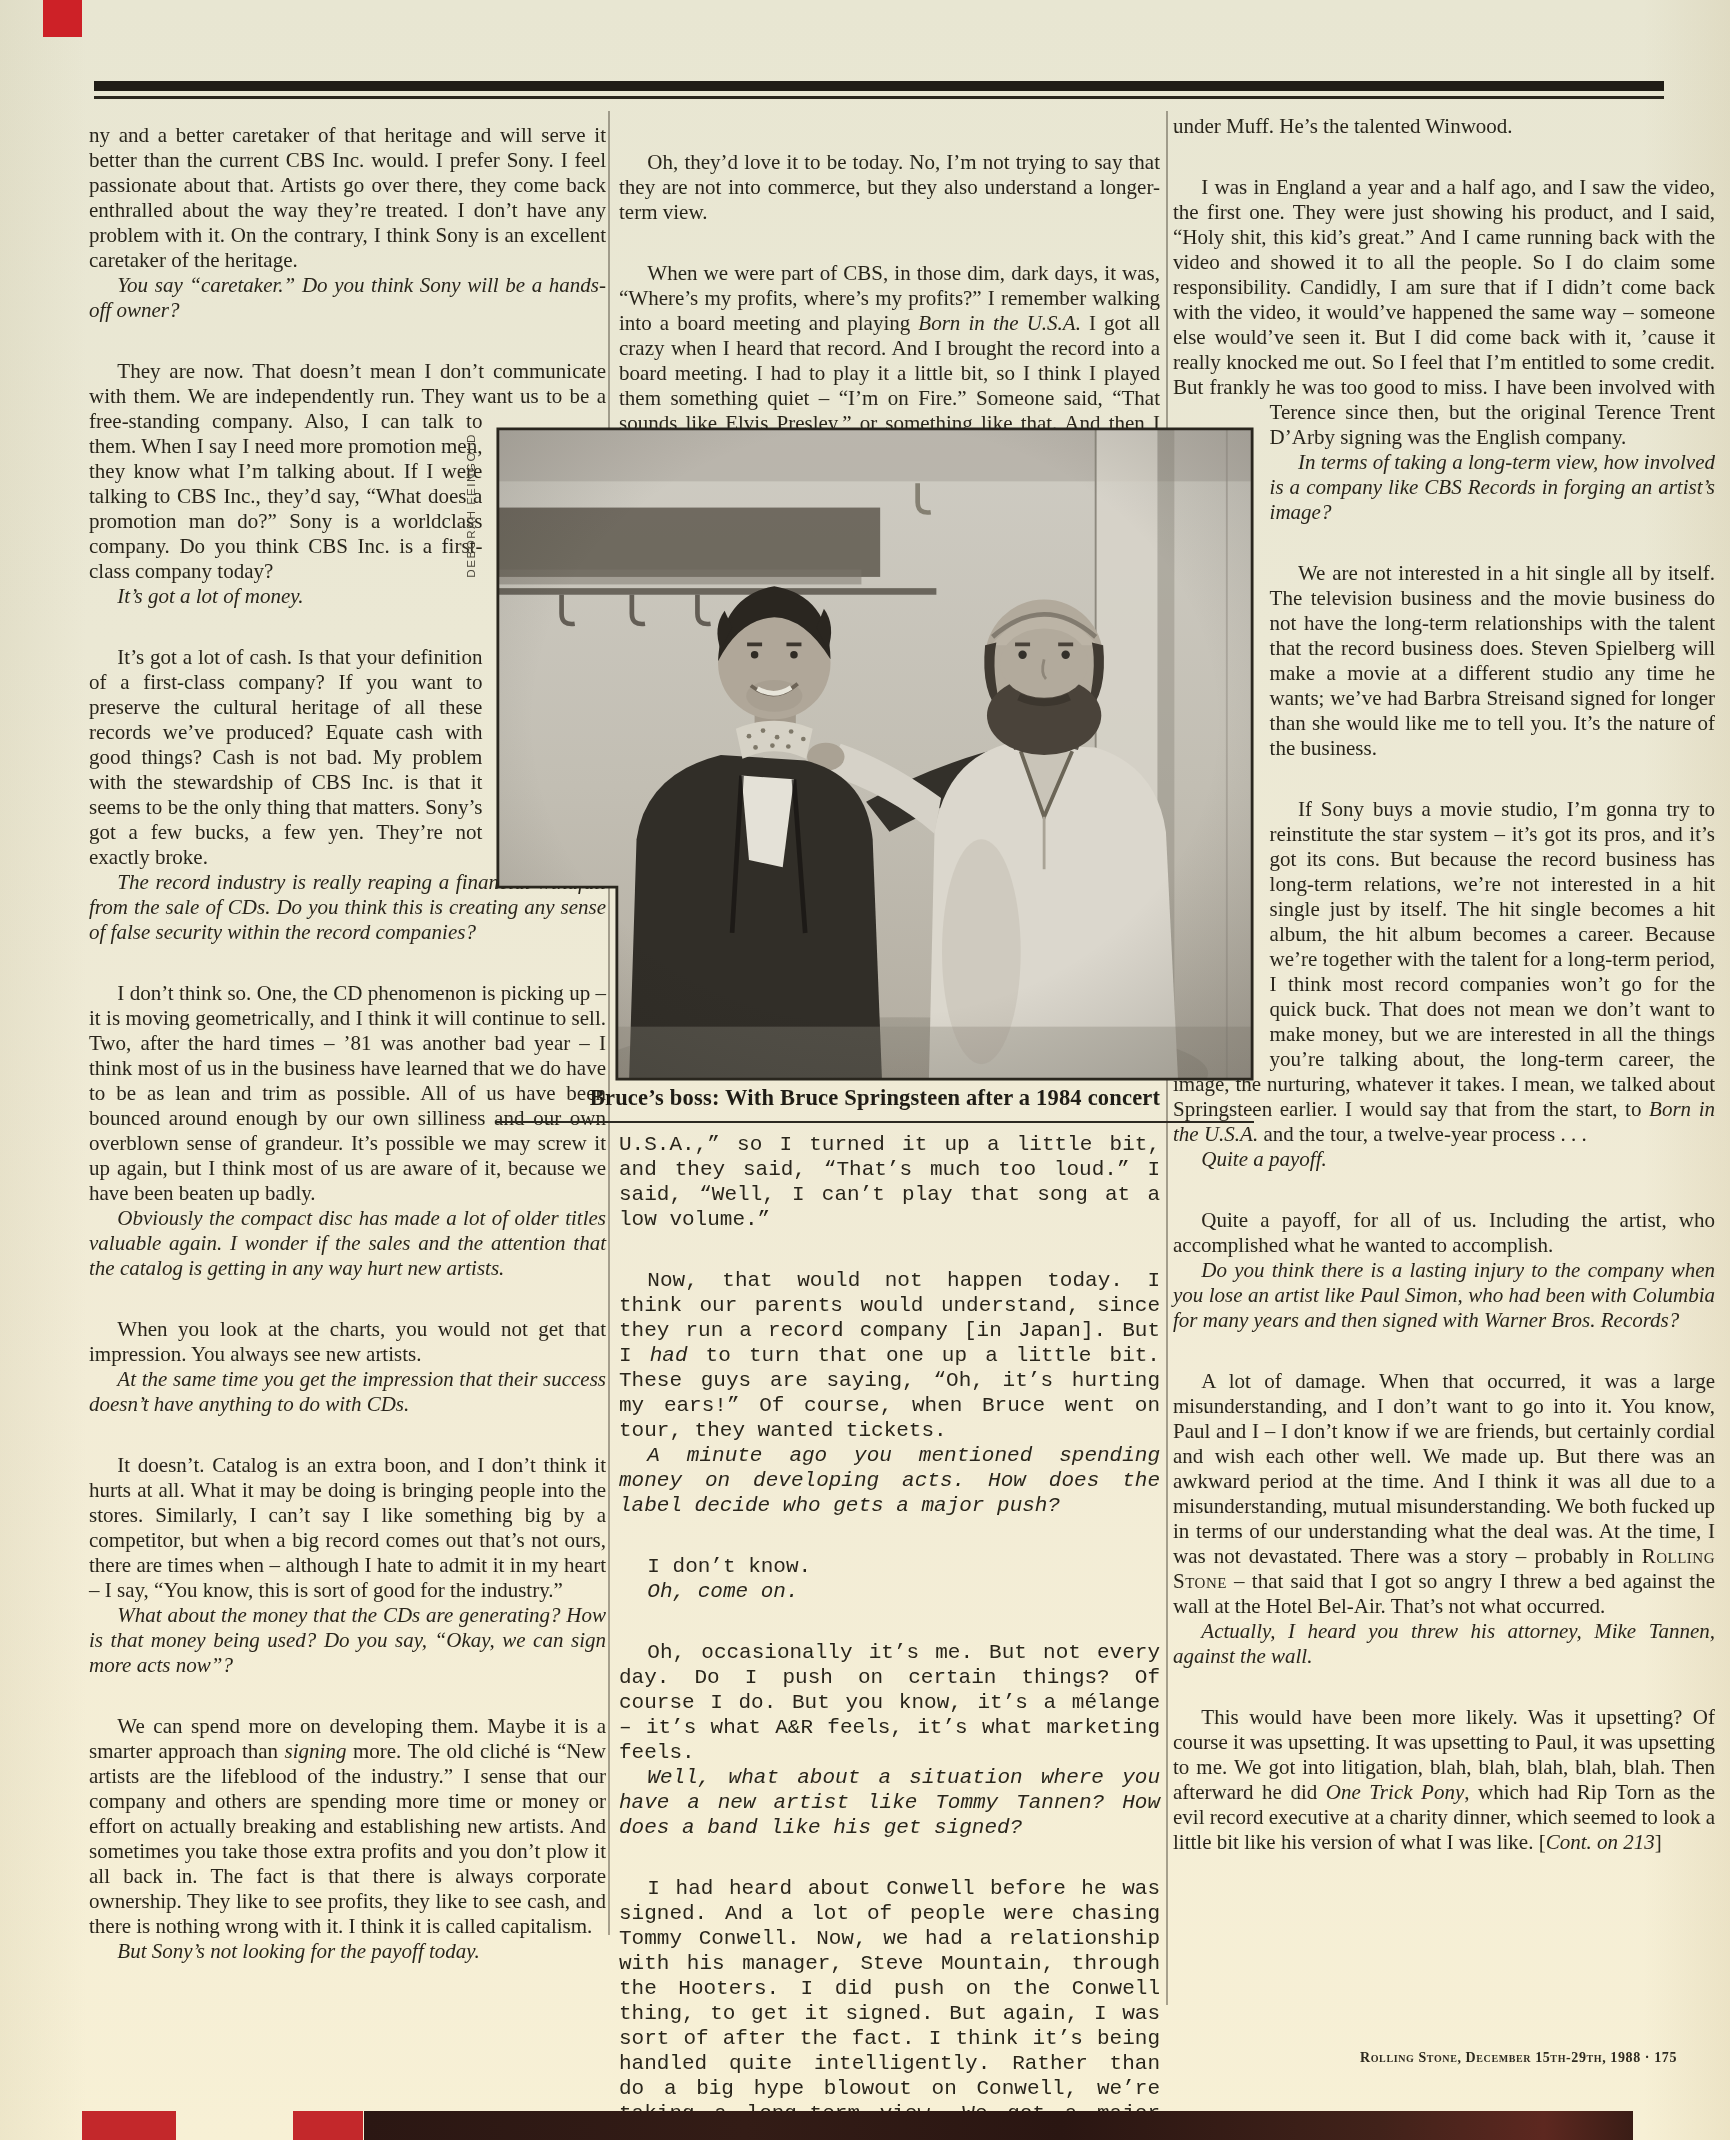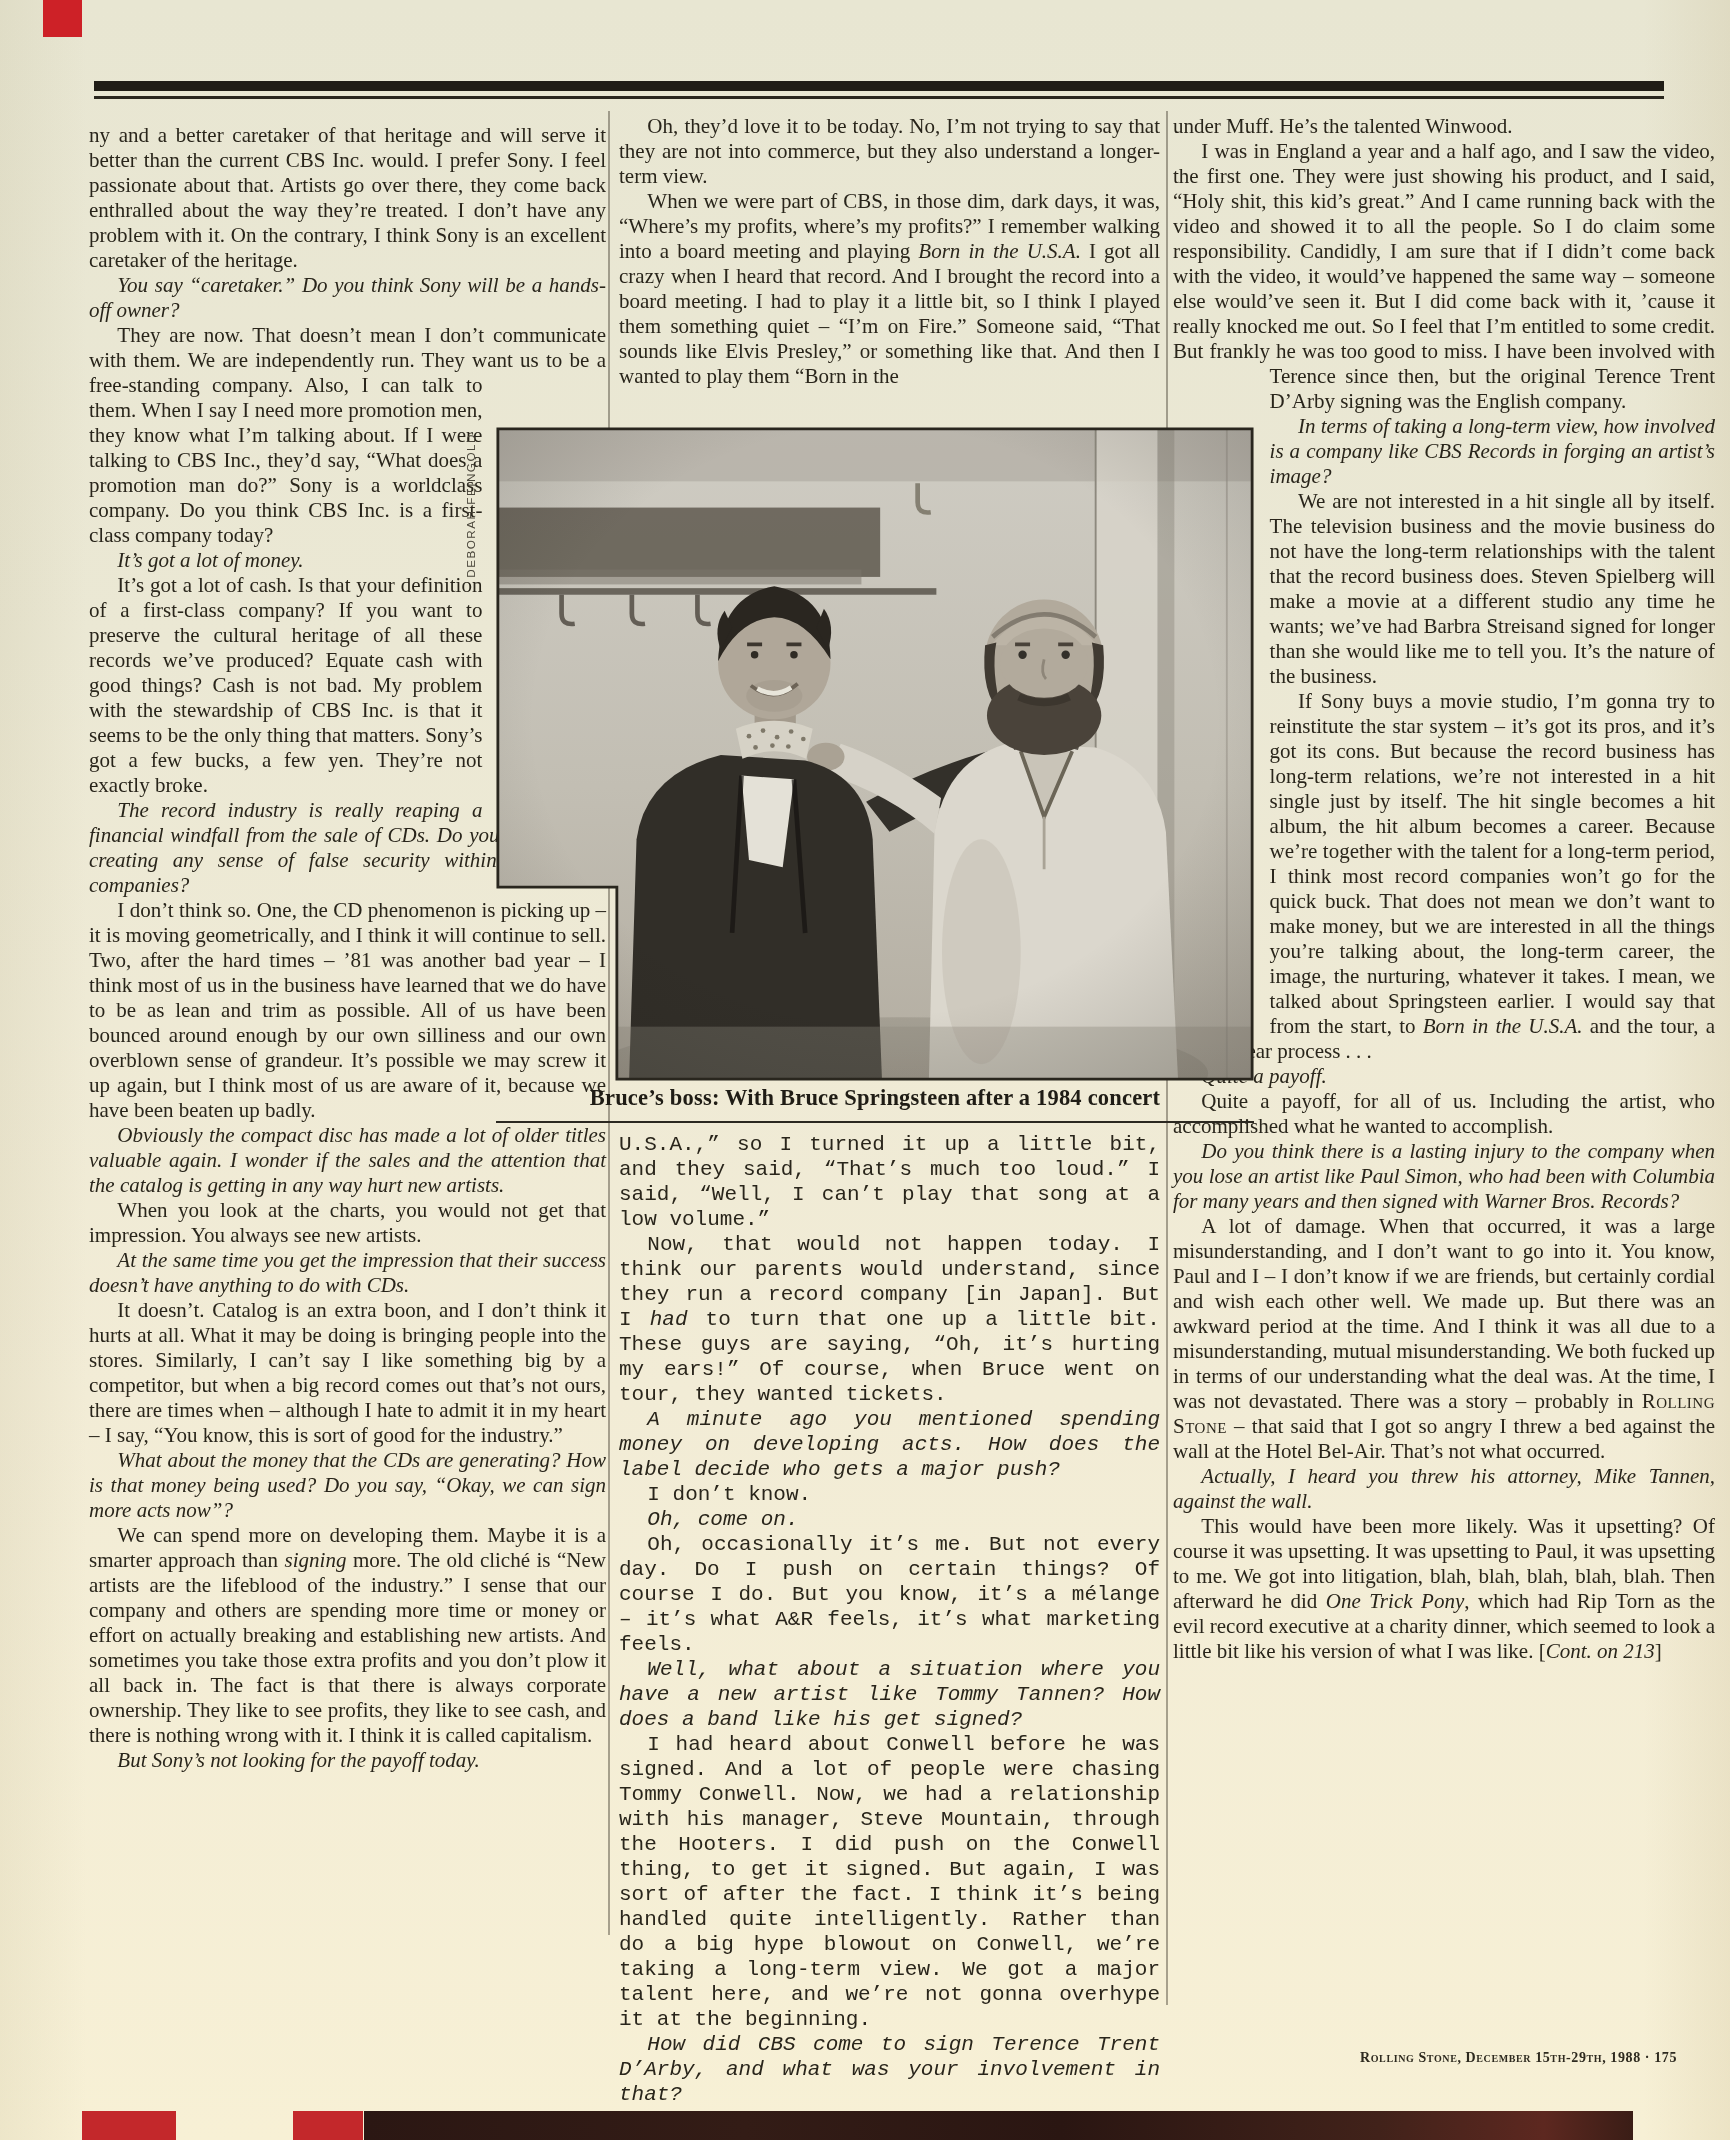--- a/index.html
+++ b/index.html
@@ -19,21 +19,21 @@
   .divider{width:1.9px;background:rgba(70,65,50,.45);z-index:1;}
   .div-left{left:608px;top:111px;height:1824px;}
   .div-right{left:1166px;top:111px;height:1894px;}
   
   .col{font-size:21px;line-height:25px;text-align:justify;z-index:2;}
   .col-1{left:89px;top:123px;width:517px;}
   .col-2a{left:619px;top:114px;width:541px;}
   .col-2b{left:619px;top:1132px;width:541px;font-family:Liberation Mono, monospace;}
   .col-3{left:1173px;top:114px;width:542px;}
   .col p{margin:0;padding:0;}
-  .col p.body{text-indent:1.35em;}
+  .col p.body{text-indent:1.35em;margin-top:36px;}
   .col p.first{text-indent:0;}
   .col p.q{font-style:italic;text-indent:1.35em;}
   .sc{font-variant:small-caps;letter-spacing:0.5px;}
   .sp-r{float:right;width:118px;height:444px;margin-left:5.6px;}
   .sp-l{float:left;width:91px;height:669px;margin-right:5.6px;}
   
   .photo{left:496px;top:427px;width:758px;height:654px;z-index:3;}
   .caption{left:496px;top:1084px;width:758px;text-align:center;
     font-weight:bold;font-size:22.5px;line-height:1.2;color:#1f1c15;letter-spacing:0.2px;z-index:3;}
   .caption-rule{left:496px;top:1121px;width:758px;height:1.9px;background:#2b2820;z-index:3;}

